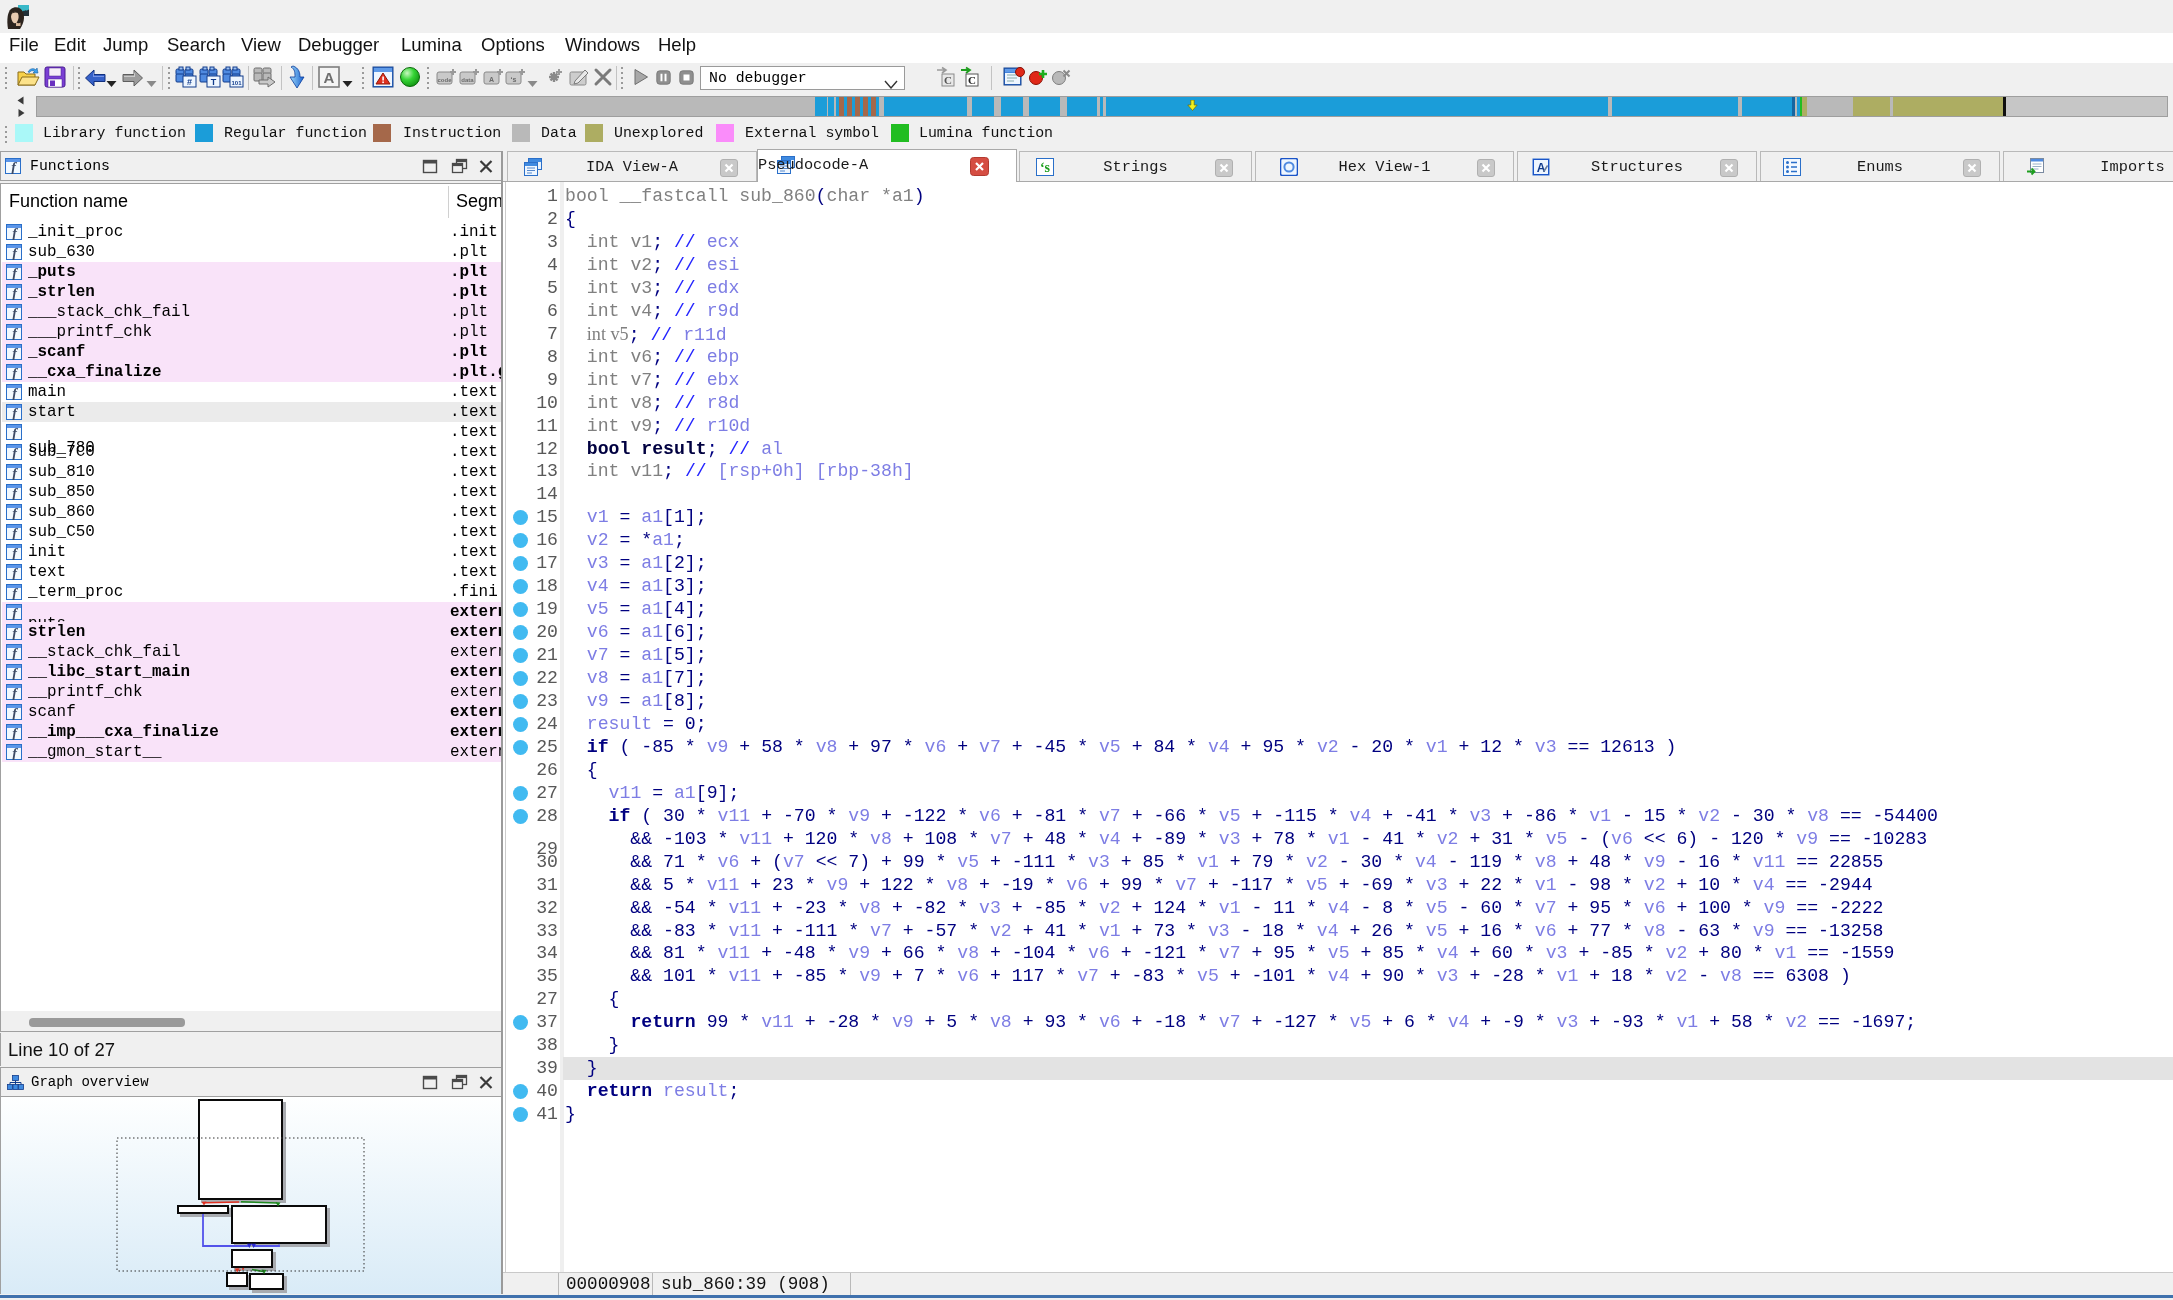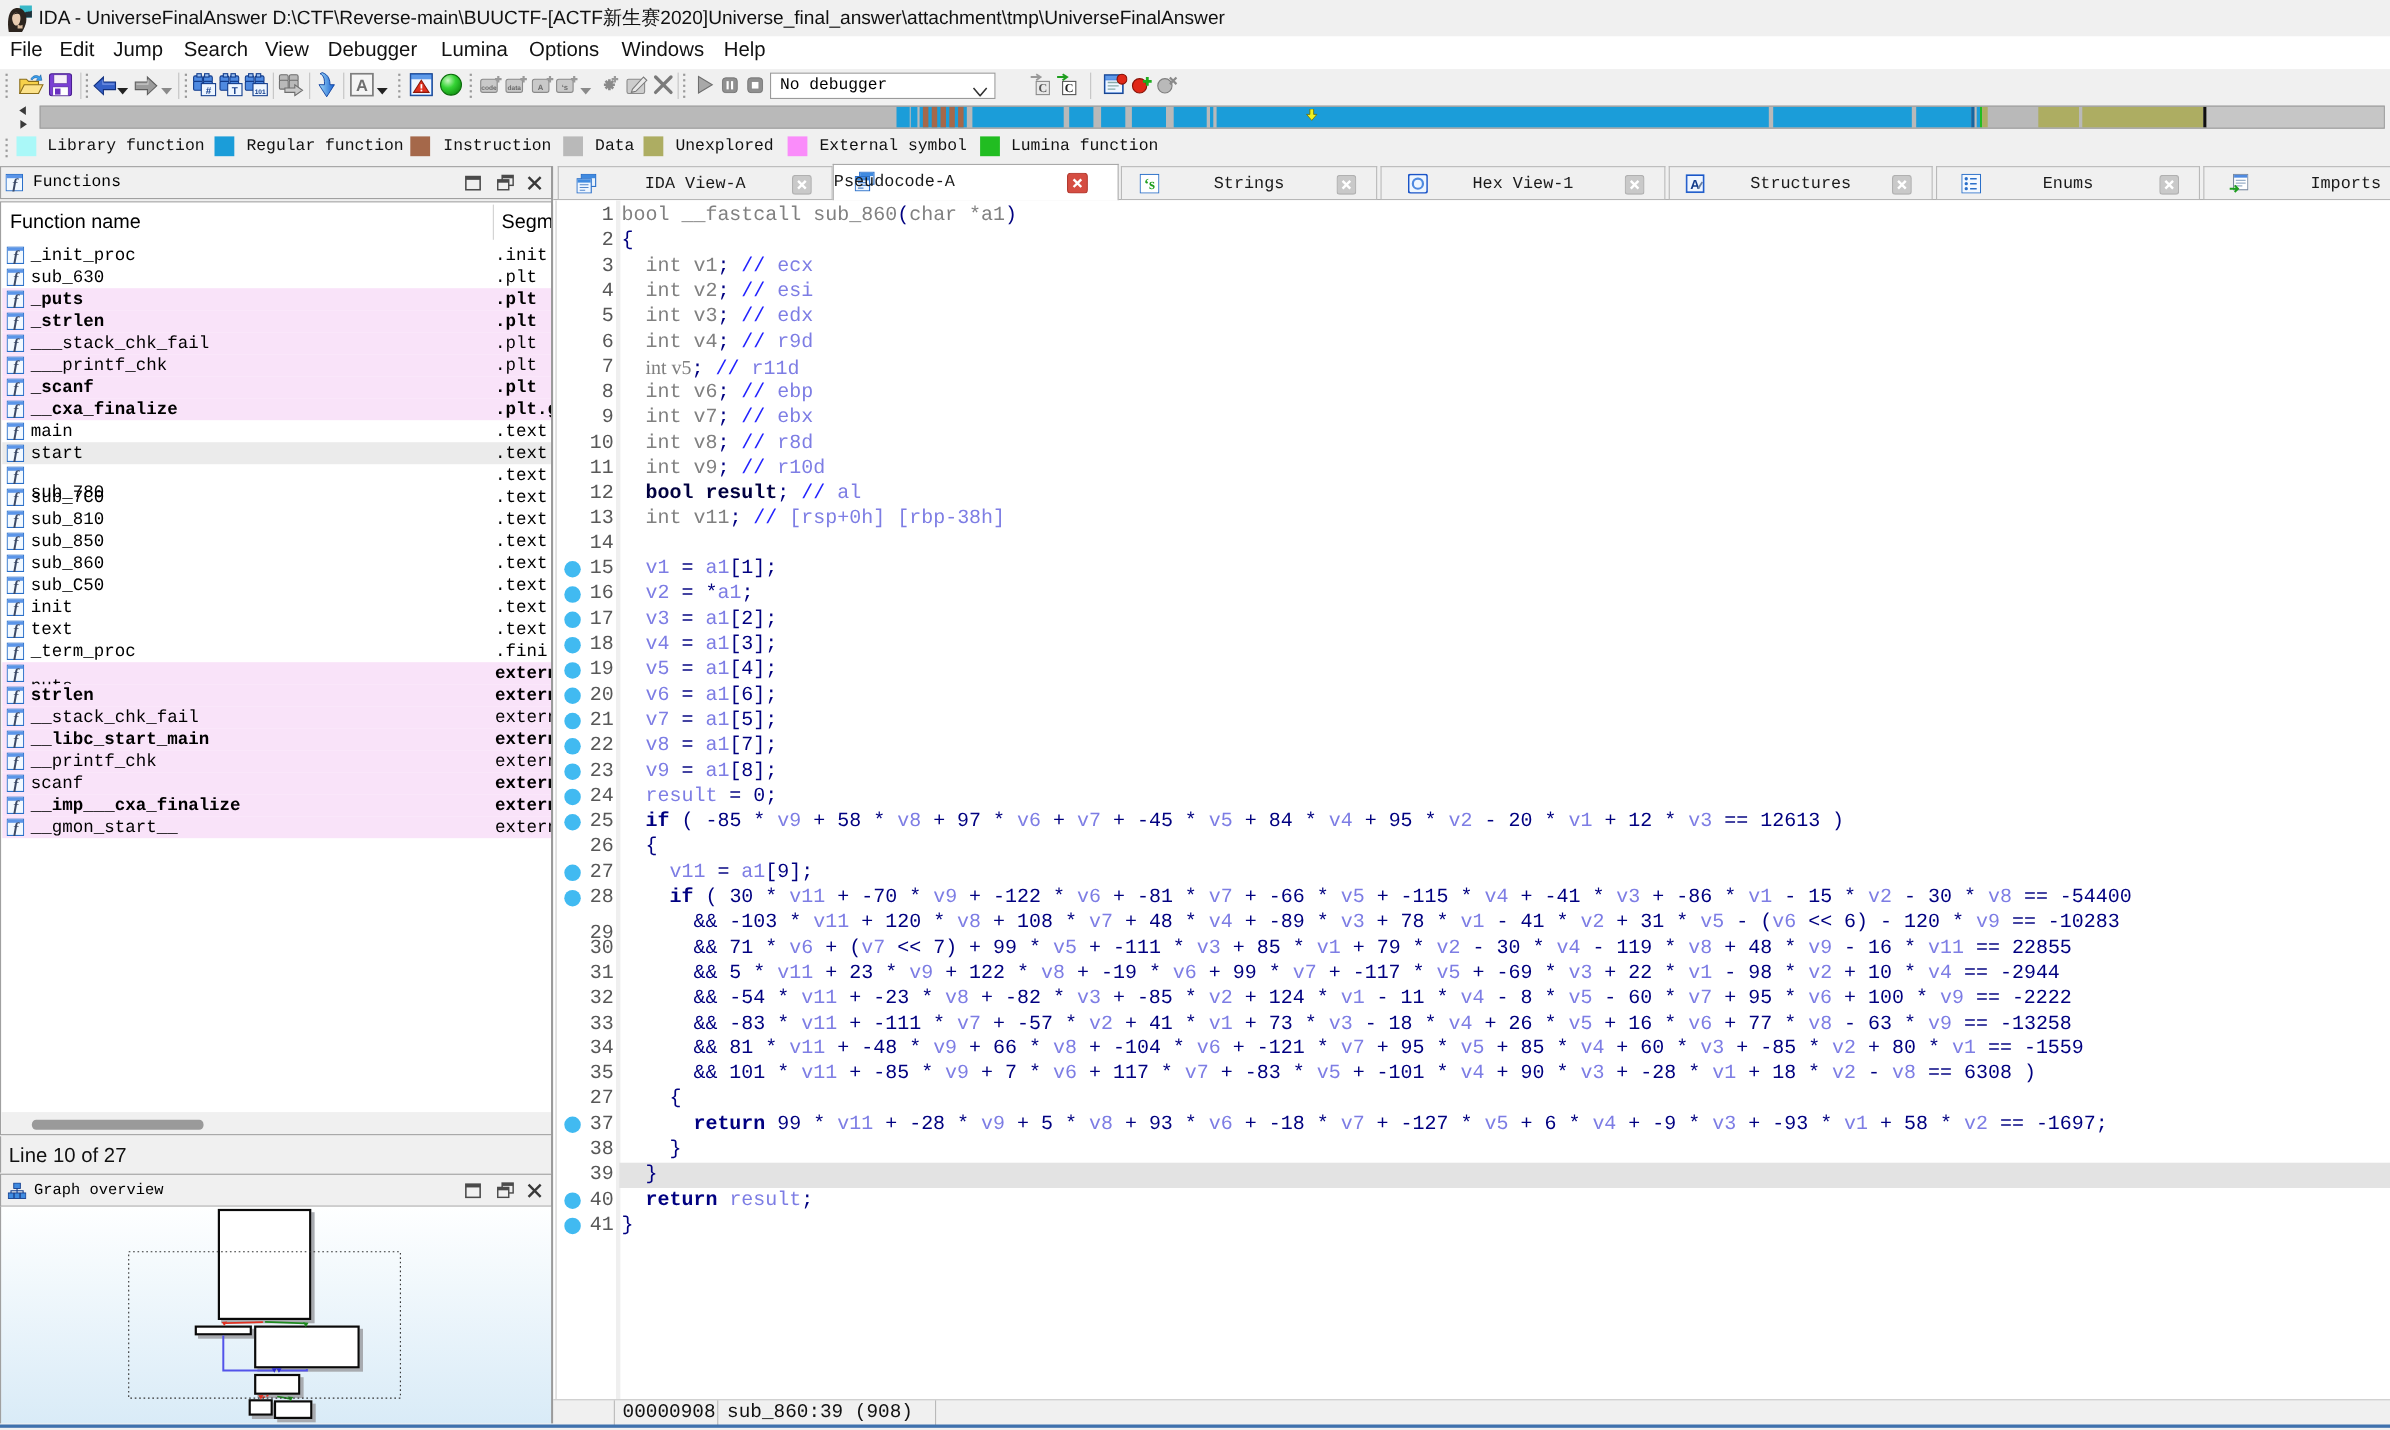--- a/index.html
+++ b/index.html
@@ -15,21 +15,20 @@
   <div class="abs" style="left:3px;top:3px;width:27px;height:27px">
     <svg width="27" height="27" viewBox="0 0 27 27">
       <rect x="15" y="2" width="11" height="11" fill="#38b8c8"></rect>
       <path d="M19 9 C21 6.5 23 8.5 26 6.5 L26 13 L17 13 Z" fill="#223038"></path>
       <path d="M5 26 C3.5 17 4.5 9 8 6 C12 3 18 4 20 9 C22 14 21 20 17 26 Z" fill="#2c241e"></path>
       <path d="M8 14 C8 9 12 7.5 14.2 9.5 C16.2 11.5 16 16 14 19 C12 21.8 8.8 20 8 14 Z" fill="#e8cbb0"></path>
       <path d="M9 10.5 C10.5 8 14 7.5 15 10 C13.5 9 11 9.5 9 10.5 Z" fill="#2c241e"></path>
       <path d="M13 19 C14.5 20.5 16.5 20.5 17.5 19.5 L17.5 23 L13 23 Z" fill="#d8b89a"></path>
     </svg>
   </div>
-  <div class="abs" style="left:35px;top:0;height:33px;line-height:33px;font-size:17.4px;color:#101010;white-space:pre">IDA - UniverseFinalAnswer D:\CTF\Reverse-main\BUUCTF-[ACTF新生赛2020]Universe_final_answer\attachment\tmp\UniverseFinalAnswer</div>
 </div>
 
 <div class="abs" style="left:0;top:33px;width:2173px;height:30px;background:#ffffff;font-size:18.5px;color:#111">
   <div class="abs" style="left:9px;top:1px">File</div>
   <div class="abs" style="left:54px;top:1px">Edit</div>
   <div class="abs" style="left:103px;top:1px">Jump</div>
   <div class="abs" style="left:167px;top:1px">Search</div>
   <div class="abs" style="left:241px;top:1px">View</div>
   <div class="abs" style="left:298px;top:1px">Debugger</div>
   <div class="abs" style="left:401px;top:1px">Lumina</div>

